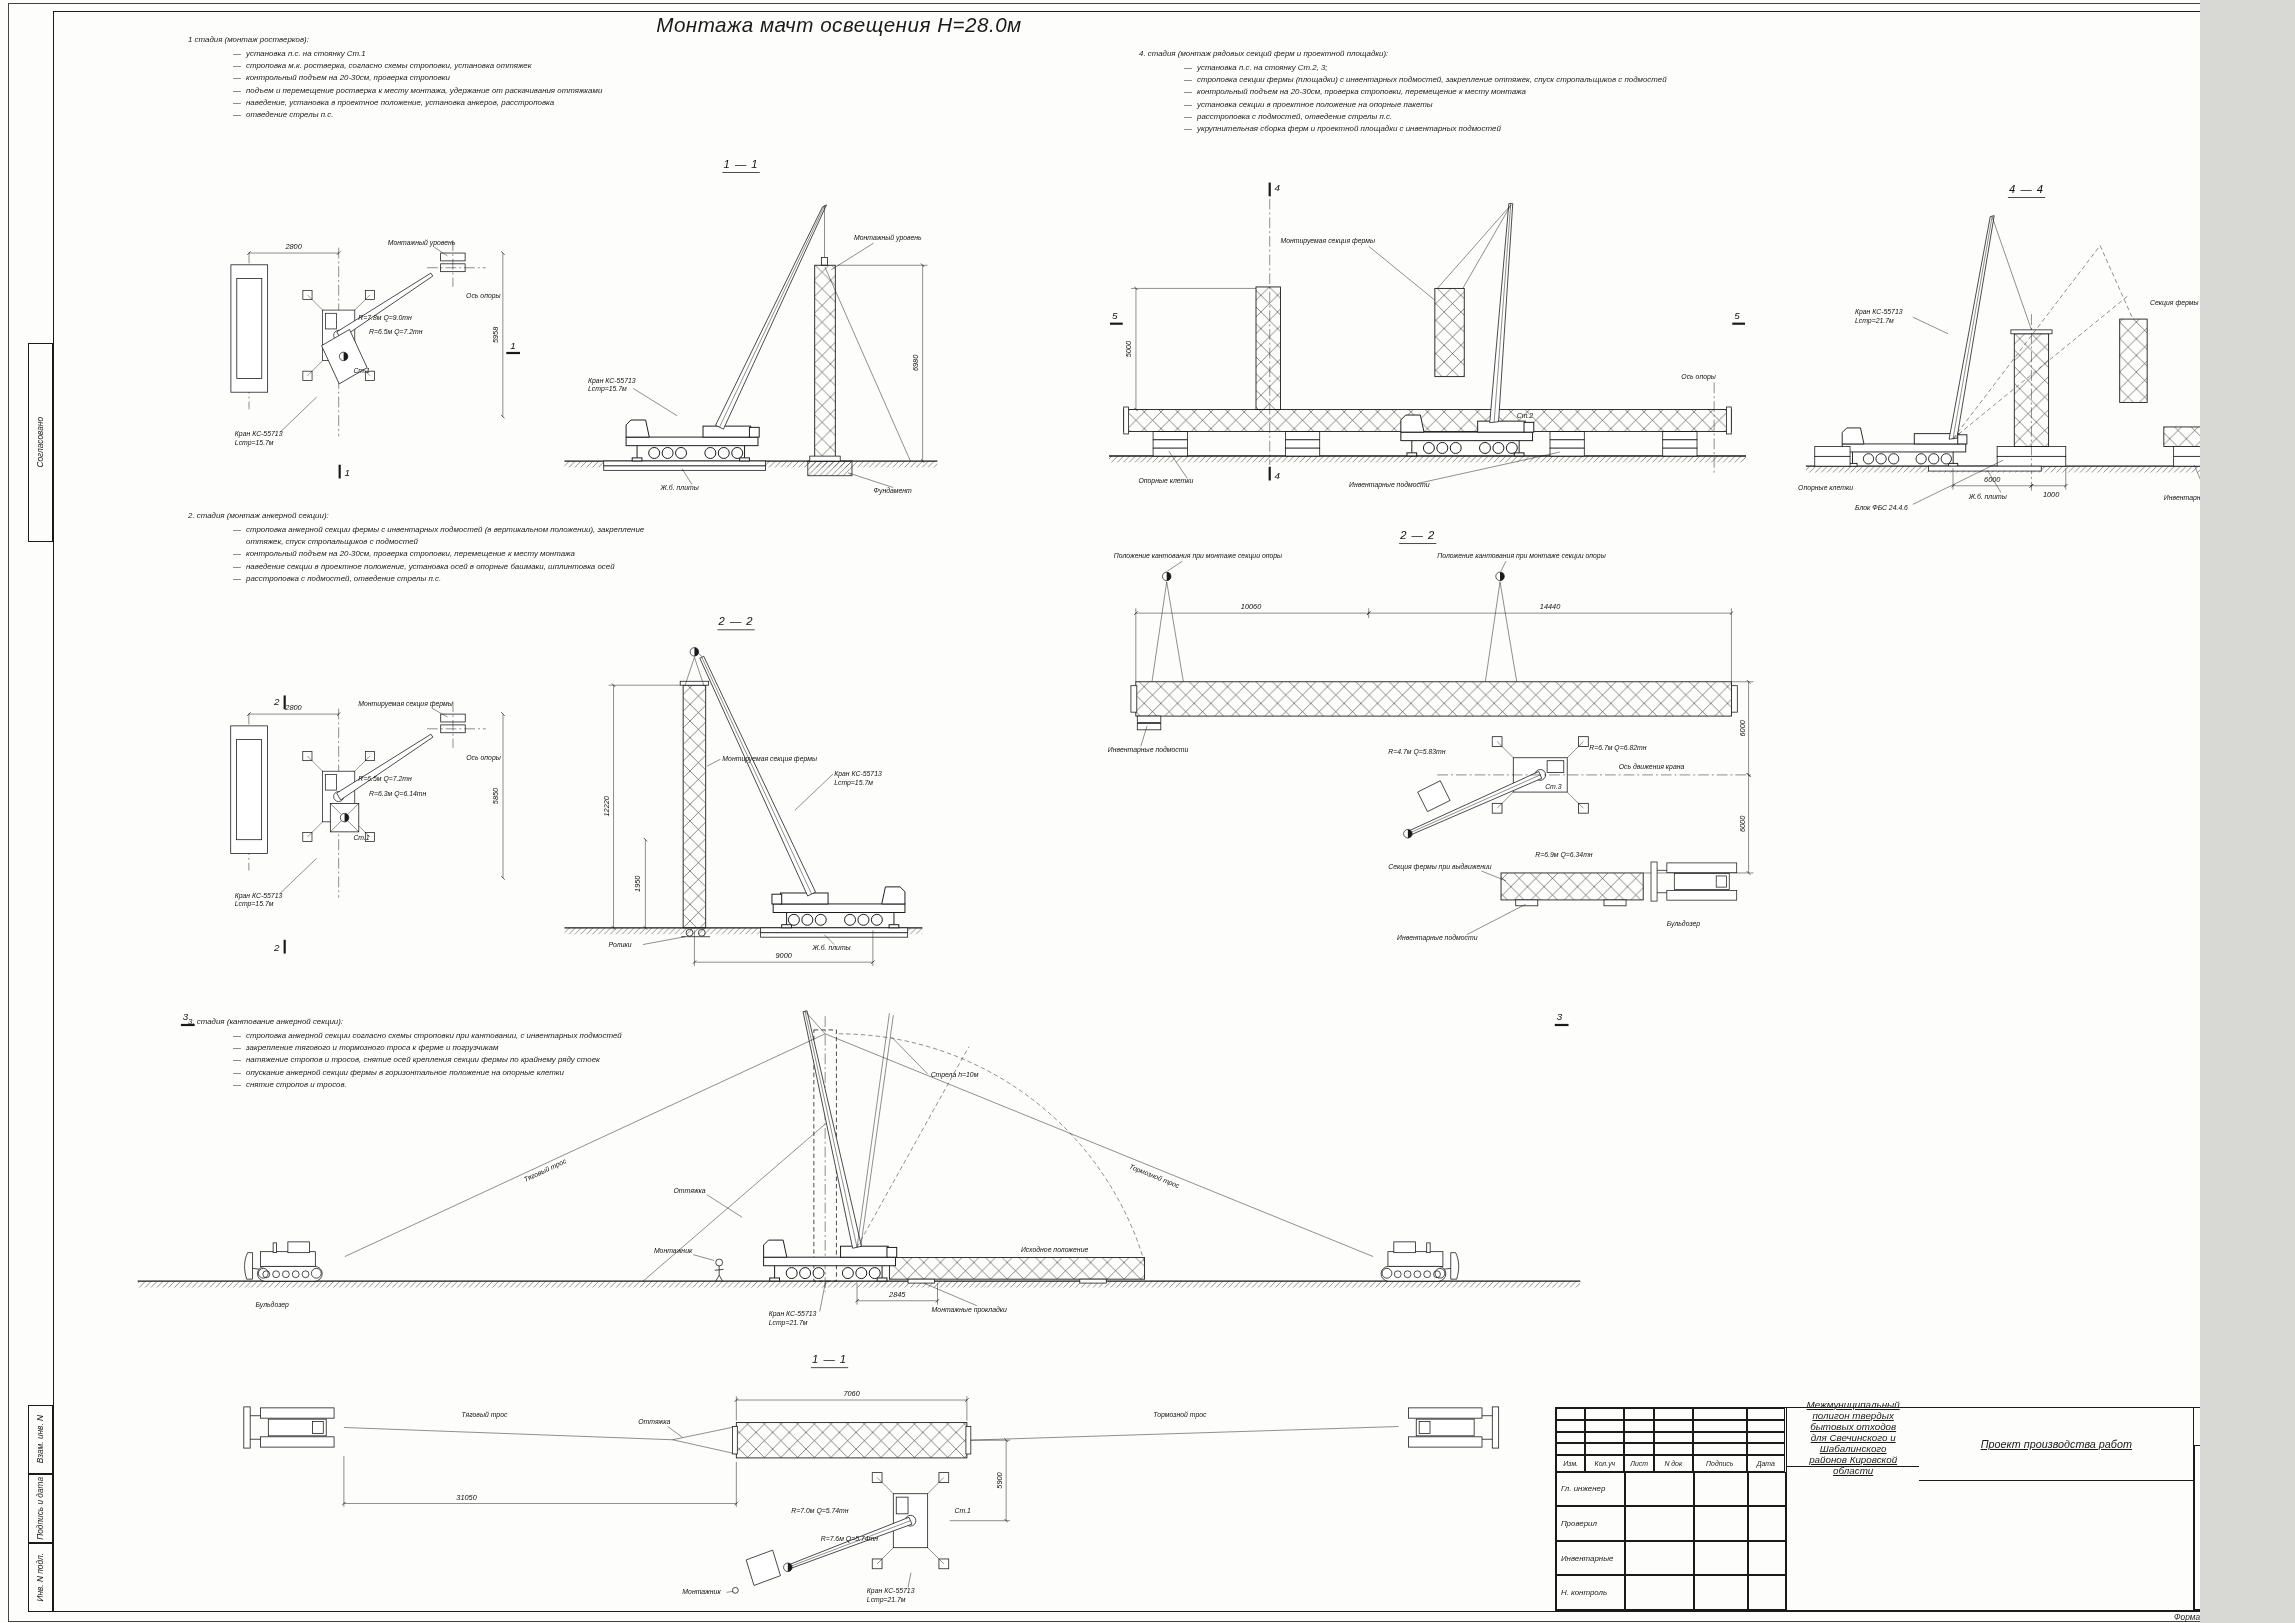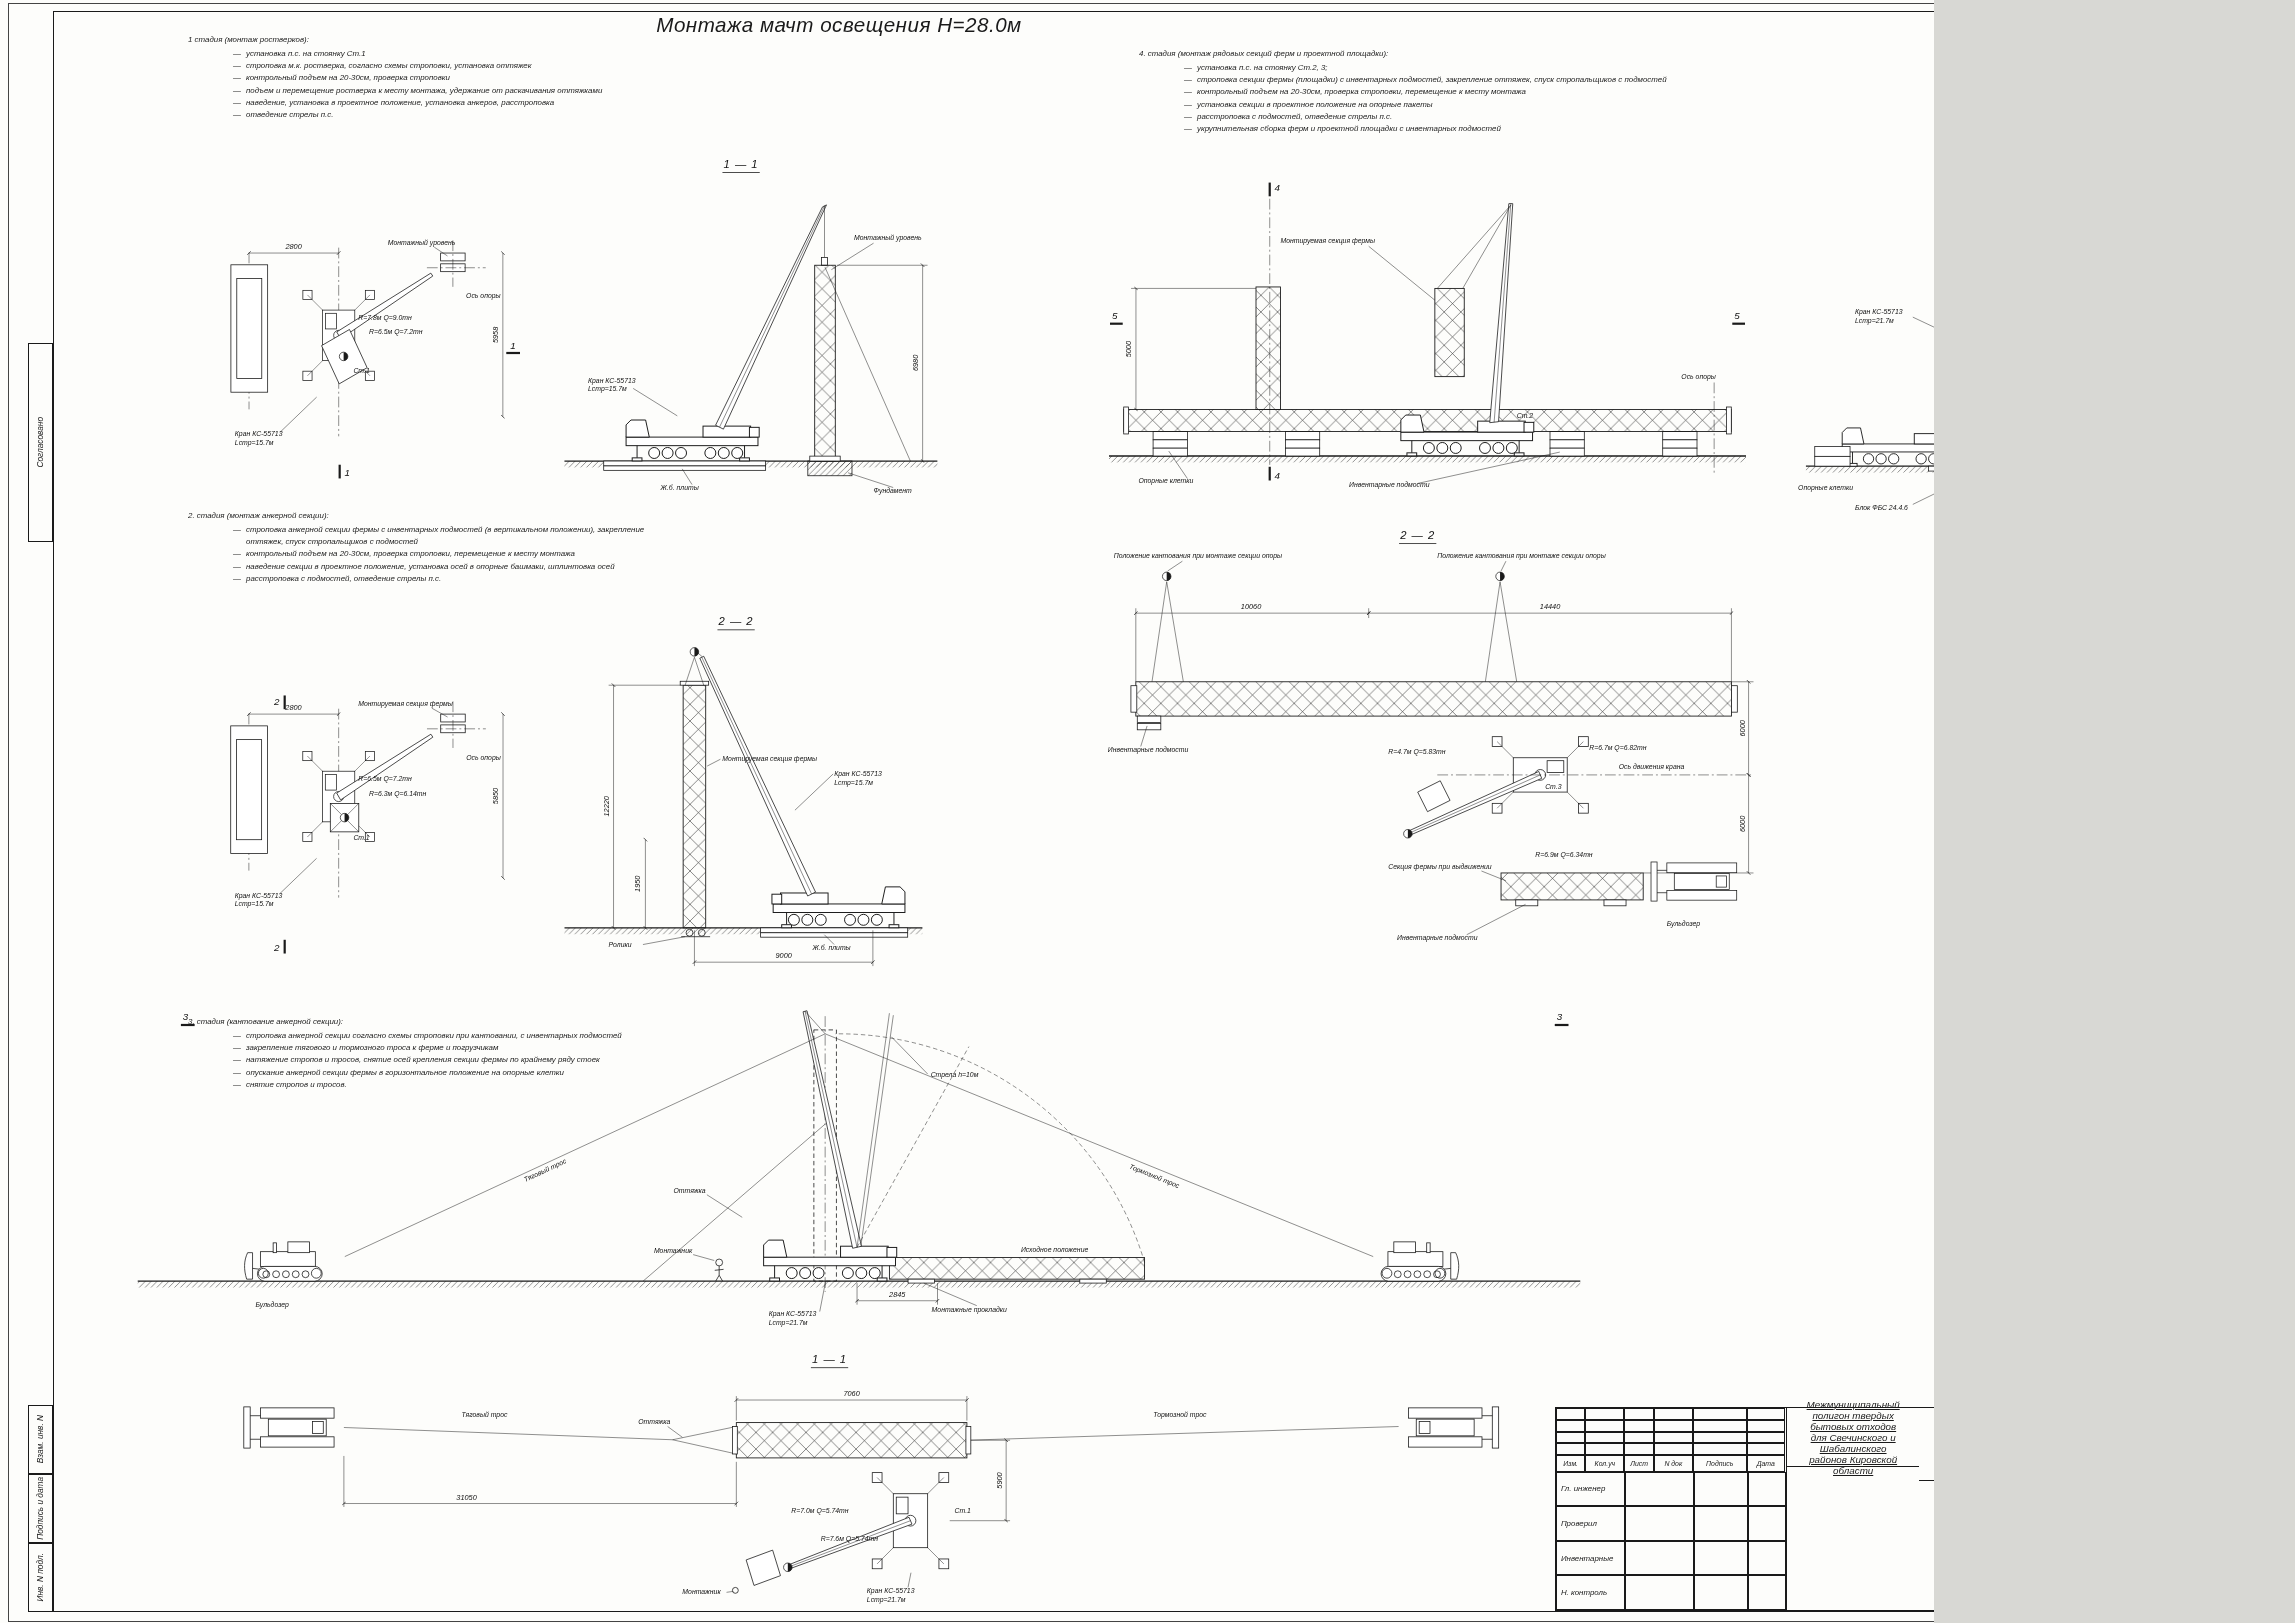--- a/index.html
+++ b/index.html
@@ -1,16 +1,16 @@
 <!DOCTYPE html>
 <html style="font-size:7.9px"><head>
 <meta charset="utf-8">
 <style>
   html,body{margin:0;padding:0;background:#d8d8d4;}
-  .page{position:relative;width:1934px;height:1624px;background:#fdfdfb;font-family:"Liberation Sans",sans-serif;color:#1a1a1a;overflow:hidden;}
+  .page{position:relative;width:2200px;height:1624px;background:#fdfdfb;font-family:"Liberation Sans",sans-serif;color:#1a1a1a;overflow:hidden;}
   .outer{position:absolute;left:7.9px;top:2.9px;width:2280px;height:1617px;border:0.7px solid #444;}
   .frame{position:absolute;left:53px;top:10.8px;width:2228px;height:1601px;border:1.5px solid #1a1a1a;box-sizing:border-box;}
   .vcell{position:absolute;left:27.5px;width:25.5px;border:1px solid #1a1a1a;box-sizing:border-box;display:flex;align-items:center;justify-content:center;background:#fdfdfb;}
   .vcell span{writing-mode:vertical-rl;transform:rotate(180deg);font-size:8.3px;font-style:italic;white-space:nowrap;}
   .main-title{position:absolute;left:628px;top:12.8px;width:422px;text-align:center;font-size:20.6px;font-style:italic;letter-spacing:0.5px;}
   .stage{position:absolute;font-style:italic;font-size:7.9px;line-height:1.55;margin-left:46px;}
   .stage .heading{margin-bottom:1.5px;}
   .stage-item{position:relative;padding-left:58px;}
   .stage-item::before{content:"—";position:absolute;left:45px;}
   .view{position:absolute;}

